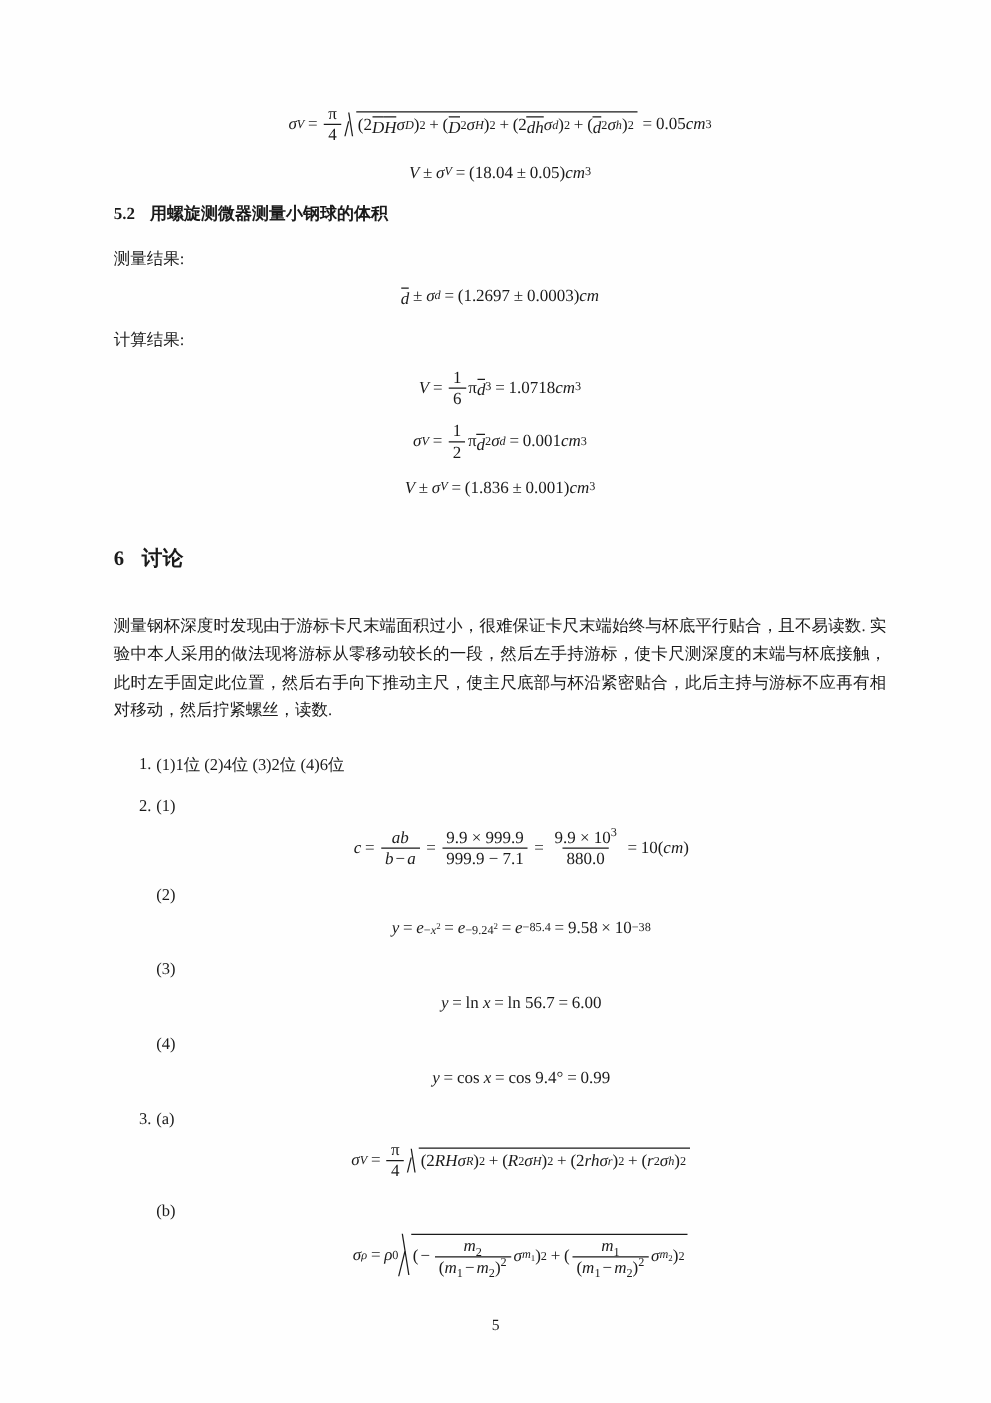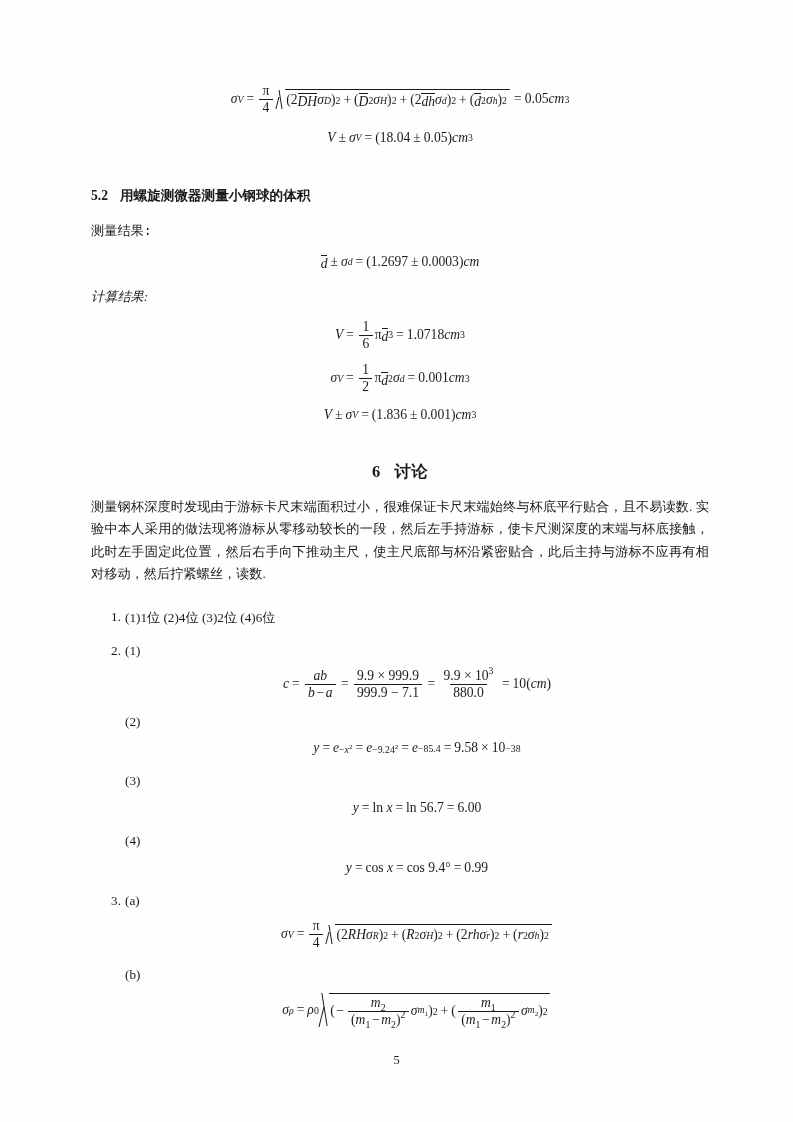--- a/index.html
+++ b/index.html
@@ -42,21 +42,20 @@
     line-height: 20px;
     margin: 0;
   }
 
   
   h2.sec-head {
     font-size: 16.5px;
     font-weight: bold;
     margin: 0;
     letter-spacing: 0.2px;
-    text-align: center;
   }
   h3.subsec-head {
     font-size: 13.6px;
     font-weight: bold;
     margin: 0;
   }
   .head-num { margin-right: 14px; }
   .subhead-num { margin-right: 12px; }
 
   
@@ -242,43 +241,43 @@
         <span class="mup">(</span>
           <span class="num">18.04</span>
           <span class="mo">±</span>
           <span class="num">0.05</span>
           <span class="mup">)</span>
           <i class="mi">cm</i>
           <sup class="sp">3</sup>
       </span>
     </div>
 
-    <h3 class="subsec-head" style="margin-top:40px;">
+    <h3 class="subsec-head" style="margin-top:15px;">
       <span class="subhead-num">5.2</span><span>用螺旋测微器测量小钢球的体积</span>
     </h3>
 
-    <p class="label-line" style="margin-top:17px;font-family:Liberation Mono, monospace;">测量结果:</p>
+    <p class="label-line" style="margin-top:17px;">测量结果:</p>
 
     <div class="math-display" style="margin-top:12px;">
       <span class="mathrow">
         <span class="ovb"><i class="mi">d</i></span>
           <span class="mo">±</span>
           <i class="mi">σ</i>
           <sub class="sb">d</sub>
         <span class="mo">=</span>
         <span class="mup">(</span>
           <span class="num">1.2697</span>
           <span class="mo">±</span>
           <span class="num">0.0003</span>
           <span class="mup">)</span>
           <i class="mi">cm</i>
       </span>
     </div>
 
-    <p class="label-line" style="margin-top:14px;font-style:italic;">计算结果:</p>
+    <p class="label-line" style="margin-top:14px;">计算结果:</p>
 
     <div class="math-display" style="margin-top:13px;">
       <span class="mathrow">
         <i class="mi">V</i>
         <span class="mo">=</span>
         <span class="frac">
             <span class="fr-num num">1</span>
             <span class="fr-den num">6</span>
           </span>
         <span class="mup">π</span>
@@ -326,21 +325,21 @@
           <span class="mup">)</span>
           <i class="mi">cm</i>
           <sup class="sp">3</sup>
       </span>
     </div>
 
     <h2 class="sec-head" style="margin-top:37px;">
       <span class="head-num">6</span><span>讨论</span>
     </h2>
 
-    <p class="body-text" style="margin-top:13px;">测量钢杯深度时发现由于游标卡尺末端面积过小，很难保证卡尺末端始终与杯底平行贴合，且不易读数. 实验中本人采用的做法现将游标从零移动较长的一段，然后左手持游标，使卡尺测深度的末端与杯底接触，此时左手固定此位置，然后右手向下推动主尺，使主尺底部与杯沿紧密贴合，此后主持与游标不应再有相对移动，然后拧紧螺丝，读数.</p>
+    <p class="body-text" style="margin-top:32px;">测量钢杯深度时发现由于游标卡尺末端面积过小，很难保证卡尺末端始终与杯底平行贴合，且不易读数. 实验中本人采用的做法现将游标从零移动较长的一段，然后左手持游标，使卡尺测深度的末端与杯底接触，此时左手固定此位置，然后右手向下推动主尺，使主尺底部与杯沿紧密贴合，此后主持与游标不应再有相对移动，然后拧紧螺丝，读数.</p>
 
 
     <ol class="tasks" style="margin-top:23px;">
 
       <li>
         <span class="li-marker">1.</span>
         <span>(1)1位 (2)4位 (3)2位 (4)6位</span>
       </li>
 
       <li style="margin-top:16px;">

